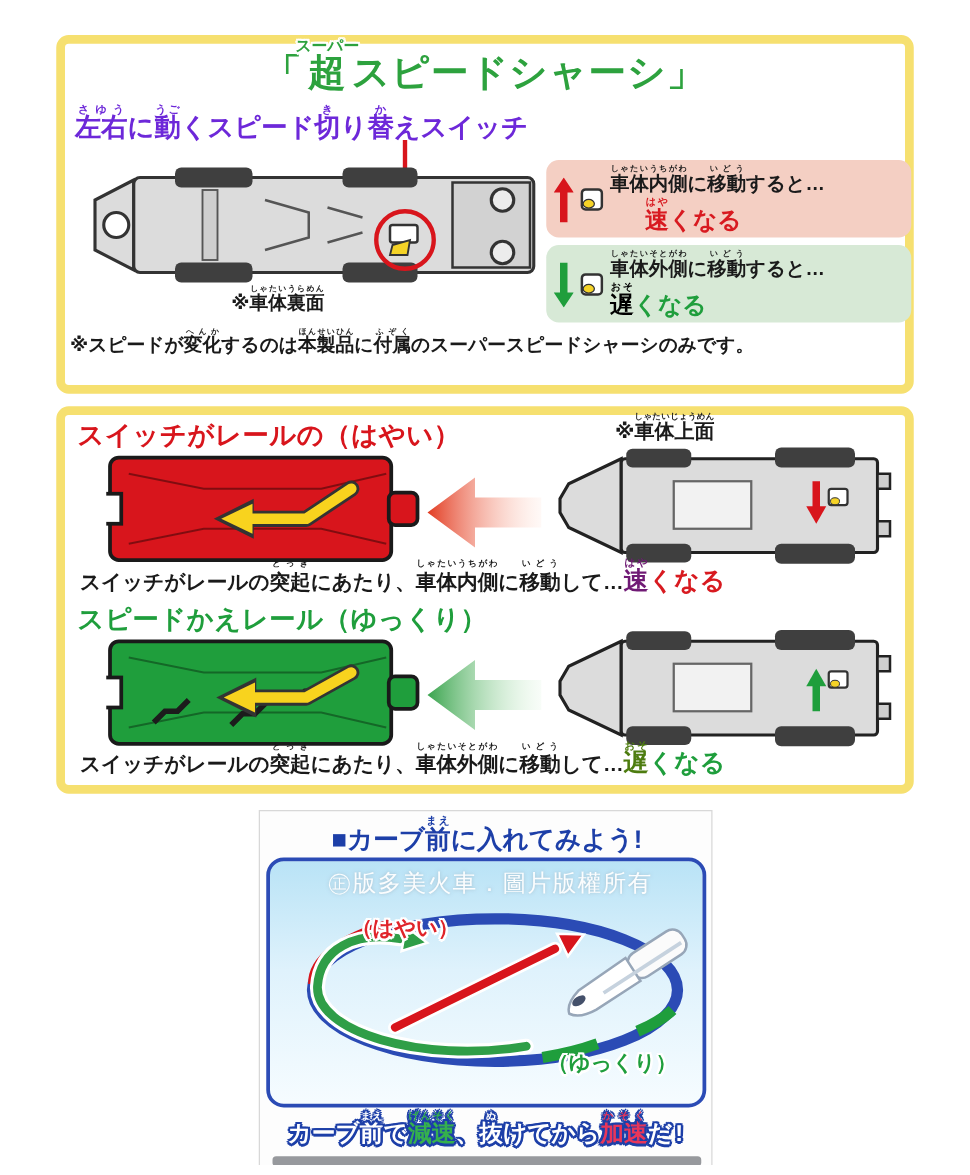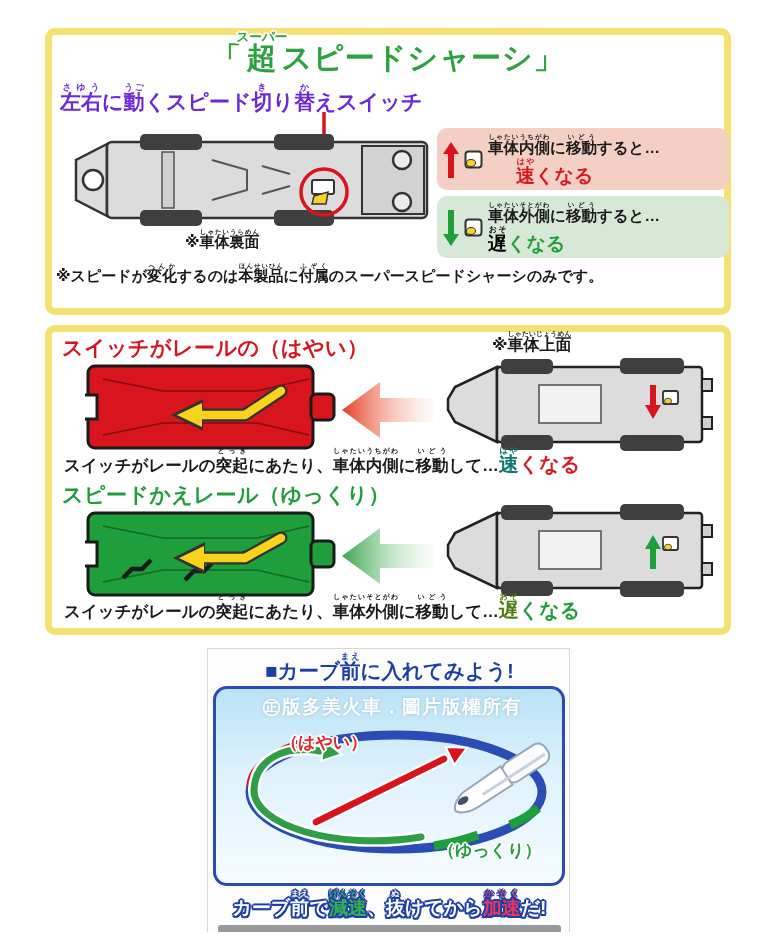--- a/index.html
+++ b/index.html
@@ -32,29 +32,29 @@
   .railtitle { font-size:21px; font-weight:bold; letter-spacing:0.5px; }
   .exline { font-size:16.5px; font-weight:bold; color:#1a1a1a; }
   .exline .big { font-size:20px; }
 
   
   .s3 { position:absolute; left:207px; top:648px; width:363px; height:288px; background:#fdfdfd;
         border:1px solid #d8d8d8; }
   .s3-title { top:3px; left:0; width:363px; text-align:center; font-size:20.5px; font-weight:bold; color:#1d3fa8; }
   .bluebox { position:absolute; left:5px; top:37px; width:352px; height:200px; border:3px solid #2b4bb5;
              border-radius:14px; background:linear-gradient(180deg,#b9e3f6 0%,#dff2fc 45%,#f6fcff 100%); overflow:hidden; }
-  .watermark { top:5px; left:0; width:352px; text-align:center; font-size:19px; font-weight:bold;
+  .watermark { top:5px; left:0; width:352px; text-align:center; font-size:19px; font-weight:normal;
                color:rgba(255,255,255,0.95); letter-spacing:1px;
                text-shadow:0 0 3px rgba(150,170,185,0.7); }
   .bubble-label { font-size:17px; font-weight:bold;
                   text-shadow:2px 0 #fff,-2px 0 #fff,0 2px #fff,0 -2px #fff,
                               1.4px 1.4px #fff,-1.4px 1.4px #fff,1.4px -1.4px #fff,-1.4px -1.4px #fff; }
   .caption { top:240px; left:0; width:363px; text-align:center; font-size:19px; font-weight:bold; color:#fff;
              text-shadow:2px 0 #1d3fa8,-2px 0 #1d3fa8,0 2px #1d3fa8,0 -2px #1d3fa8,
-                         1.5px 1.5px #1d3fa8,-1.5px 1.5px #1d3fa8,1.5px -1.5px #1d3fa8,-1.5px -1.5px #1d3fa8; }
+                         1.5px 1.5px #1d3fa8,-1.5px 1.5px #1d3fa8,1.5px -1.5px #1d3fa8,-1.5px -1.5px #1d3fa8;font-family:Liberation Mono, monospace; }
   .graybar { position:absolute; left:10px; top:276px; width:343px; height:8px; background:#97999d; border-radius:3px; }
 </style>
 </head>
 <body>
 
 <div class="page">
 
   <div class="ypanel" style="top:28px; height:287px;"></div>
 
   <div class="abs s1-title nowrap"><span>「</span><ruby>超<rt>スーパー</rt></ruby><span>スピードシャーシ」</span></div>
@@ -148,21 +148,21 @@
     <rect x="66" y="2" width="52" height="15" rx="5" fill="#3f3f3f"></rect>
     <rect x="185" y="1" width="64" height="16" rx="5" fill="#3f3f3f"></rect>
     <rect x="66" y="78" width="52" height="15" rx="5" fill="#3f3f3f"></rect>
     <rect x="185" y="78" width="64" height="16" rx="5" fill="#3f3f3f"></rect>
     <line x1="218" y1="28" x2="218" y2="50" stroke="#d8151c" stroke-width="6"></line>
     <polygon points="218,62 210,48 226,48" fill="#d8151c"></polygon>
     <rect x="228" y="34" width="15" height="13" rx="2" fill="#fff" stroke="#333" stroke-width="1.8"></rect>
     <ellipse cx="233" cy="44" rx="3.6" ry="2.8" fill="#f5d327" stroke="#333" stroke-width="0.8"></ellipse>
   </svg>
 
-  <div class="abs exline nowrap" style="left:64px; top:446px;"><span>スイッチがレールの</span><ruby>突起<rt>とっき</rt></ruby><span>にあたり、</span><ruby>車体内側<rt>しゃたいうちがわ</rt></ruby><span>に</span><ruby>移動<rt>いどう</rt></ruby><span>して…</span><ruby class="big" style="color: #0f766e;">速<rt>はや</rt></ruby><span class="big" style="color: rgb(216, 26, 32);">くなる</span></div>
+  <div class="abs exline nowrap" style="left:64px; top:446px;"><span>スイッチがレールの</span><ruby>突起<rt>とっき</rt></ruby><span>にあたり、</span><ruby>車体内側<rt>しゃたいうちがわ</rt></ruby><span>に</span><ruby>移動<rt>いどう</rt></ruby><span>して…</span><ruby class="big" style="color: #701a75;">速<rt>はや</rt></ruby><span class="big" style="color: rgb(216, 26, 32);">くなる</span></div>
 
   <div class="abs railtitle nowrap" style="left:62px; top:481px; color:#1f9e3c;">スピードかえレール（ゆっくり）</div>
 
   <svg class="abs" style="left:85px; top:510px;" width="252" height="88" viewBox="0 0 252 88">
     <rect x="3" y="3" width="225" height="82" rx="7" fill="#1f9e3c" stroke="#1a1a1a" stroke-width="3"></rect>
     <rect x="226" y="31" width="23" height="26" rx="5" fill="#1f9e3c" stroke="#1a1a1a" stroke-width="3"></rect>
     <rect x="-4" y="32" width="16" height="24" fill="#fff" stroke="#1a1a1a" stroke-width="3"></rect>
     <path d="M18,16 L78,28 H172 L224,16 M18,72 L78,60 H172 L224,72" fill="none" stroke="rgba(0,0,0,0.35)" stroke-width="1.6"></path>
     <path d="M38,68 l9,-9 h10 l9,-9" fill="none" stroke="#1c1c1c" stroke-width="4.5"></path>
     <path d="M100,70 l9,-9 h10 l9,-9" fill="none" stroke="#1c1c1c" stroke-width="4.5"></path>

